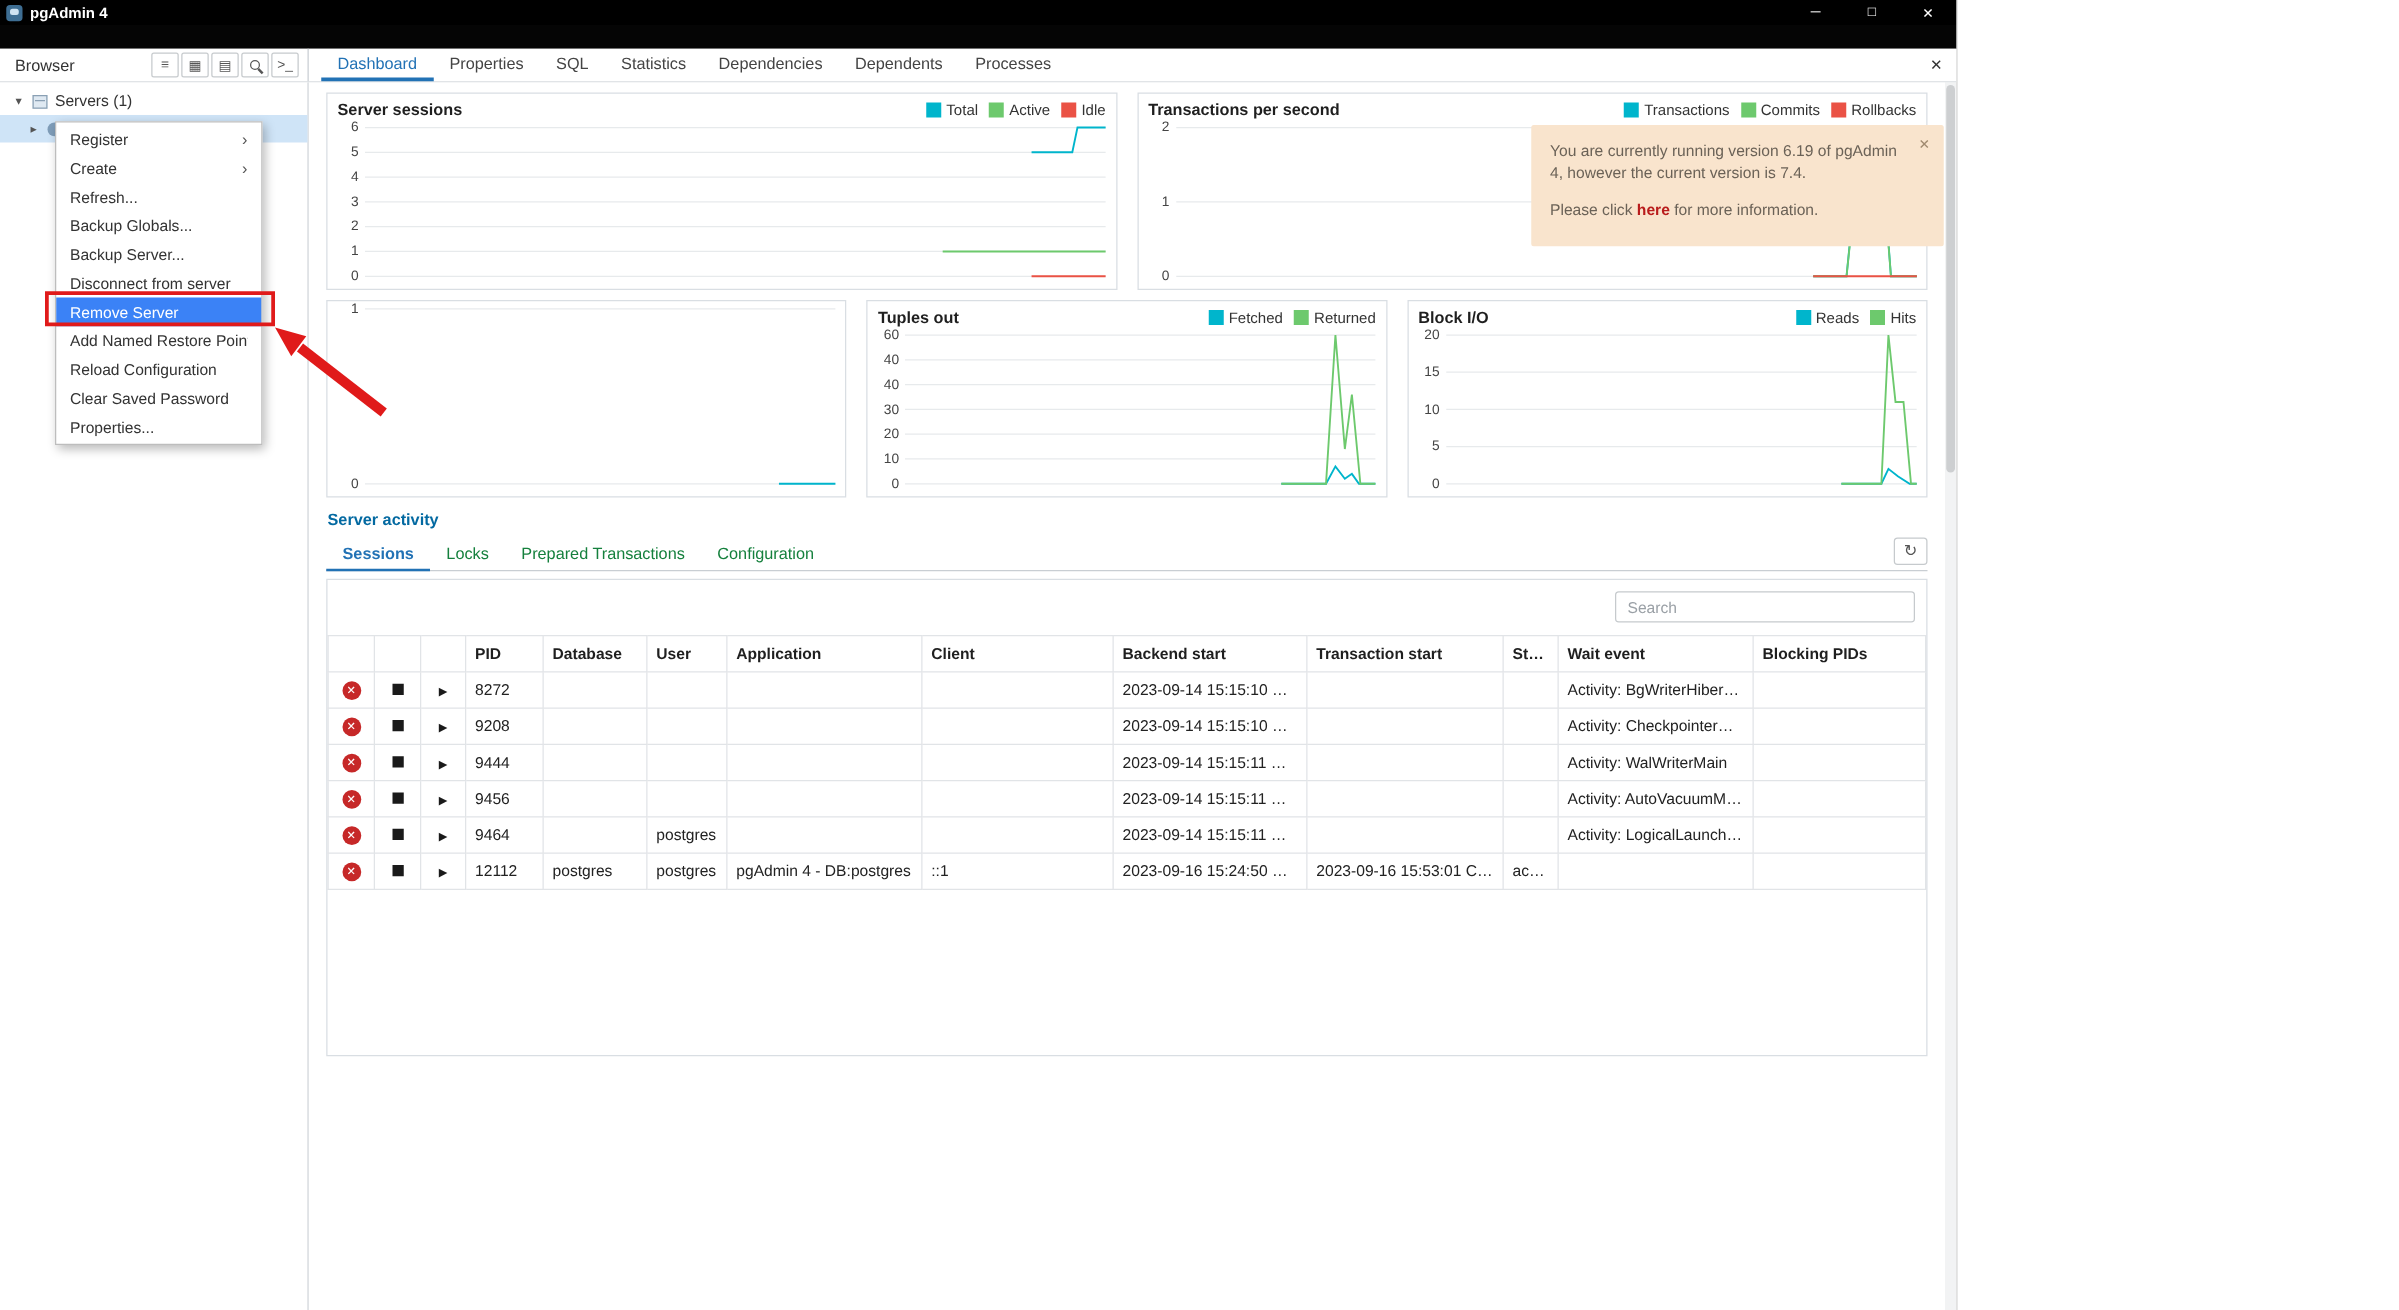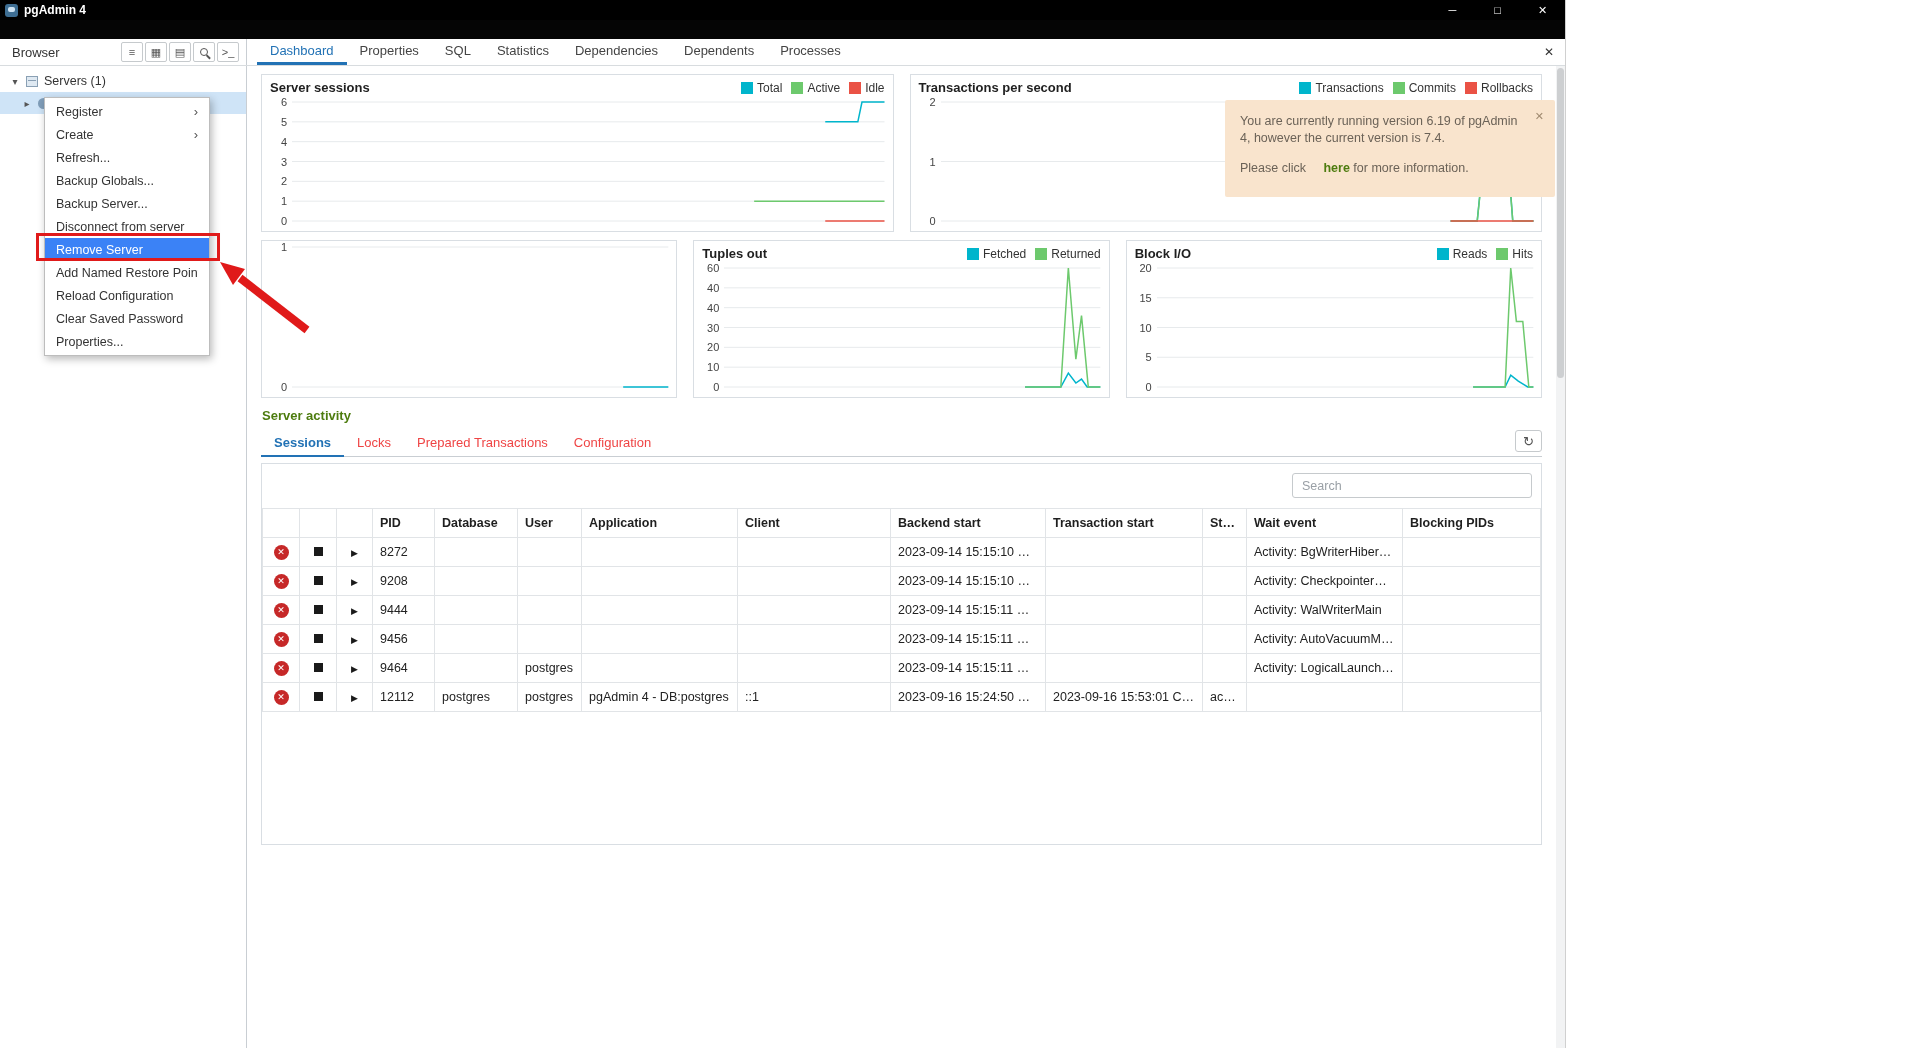--- a/index.html
+++ b/index.html
@@ -59,23 +59,23 @@
   .legend { margin-left:auto; display:flex; gap:9px; align-items:center; font-size:12px; color:#333; }
   .legend-item { display:flex; align-items:center; }
   .legend-swatch { width:12px; height:12px; display:inline-block; margin-right:4px; }
   .chart-body { flex:1; display:flex; padding:6px 8px 10px 2px; min-height:0; }
   .y-labels { width:28px; position:relative; font-size:11px; color:#444; }
   .y-tick { position:absolute; right:5px; transform:translateY(-50%); }
   .plot { flex:1; position:relative; min-width:0; }
   .plot svg { position:absolute; inset:0; width:100%; height:100%; overflow:visible; }
 
   
-  .activity-title { font-size:13px; font-weight:bold; color:#4d7c0f; margin:10px 0 6px 1px; }
+  .activity-title { font-size:13px; font-weight:bold; color:#0369a1; margin:10px 0 6px 1px; }
   .activity-tabs { display:flex; align-items:center; border-bottom:1px solid #c9ced3; }
-  .activity-tab { padding:6px 13px 5px 13px; font-size:13px; color:#ef4444; border-bottom:2px solid transparent; margin-bottom:-1px; cursor:default; }
+  .activity-tab { padding:6px 13px 5px 13px; font-size:13px; color:#15803d; border-bottom:2px solid transparent; margin-bottom:-1px; cursor:default; }
   .activity-tab.active { color:#2272b5; border-bottom-color:#2272b5;font-weight:bold; }
   .refresh-btn { margin-left:auto; width:27px; height:22px; border:1px solid #c6cacd; border-radius:3px; display:flex; align-items:center; justify-content:center; color:#555; font-size:13px; margin-bottom:3px; background:#fff; }
   .activity-panel { border:1px solid #d9dee3; margin-top:6px; height:382px; background:#fff; }
   .search-row { display:flex; justify-content:flex-end; padding:9px 9px 10px 9px; }
   .search-input { width:240px; height:25px; border:1px solid #c6cacd; border-radius:3px; font-size:12.5px; padding:0 9px; color:#333; outline:none; }
   .search-input::placeholder { color:#9aa0a6; }
 
   table.sessions { border-collapse:collapse; width:100%; table-layout:fixed; font-size:12.5px; color:#222;border-radius:12px; }
   table.sessions th, table.sessions td { border:1px solid #e1e4e7; height:29px; padding:0 7px; overflow:hidden; white-space:nowrap; text-overflow:ellipsis; text-align:left; font-weight:normal; }
   table.sessions th { font-weight:bold; color:#1f1f1f; }
@@ -525,16 +525,16 @@
 
   <div class="annotation-rect" style="border-color: rgb(224, 26, 26);"></div>
   <svg class="annotation-arrow" viewBox="0 0 110 90">
     <line id="arrowLine" x1="95" y1="78" x2="28" y2="26" stroke-width="8" stroke="#e01a1a"></line>
     <polygon id="arrowHead" points="8,10 33,17 21,33" fill="#e01a1a"></polygon>
   </svg>
 
   <div class="toast" style="background: rgb(249, 228, 205);">
     <span class="toast-close">✕</span>
     <div class="toast-line">You are currently running version 6.19 of pgAdmin 4, however the current version is 7.4.</div>
-    <div class="toast-line2"><span>Please click </span><a class="toast-link" style="color: #4d7c0f; margin-left: 14px;">here</a><span> for more information.</span></div>
+    <div class="toast-line2"><span>Please click </span><a class="toast-link" style="color: #b91c1c;">here</a><span> for more information.</span></div>
   </div>
 
 </div>
 
 </body></html>

